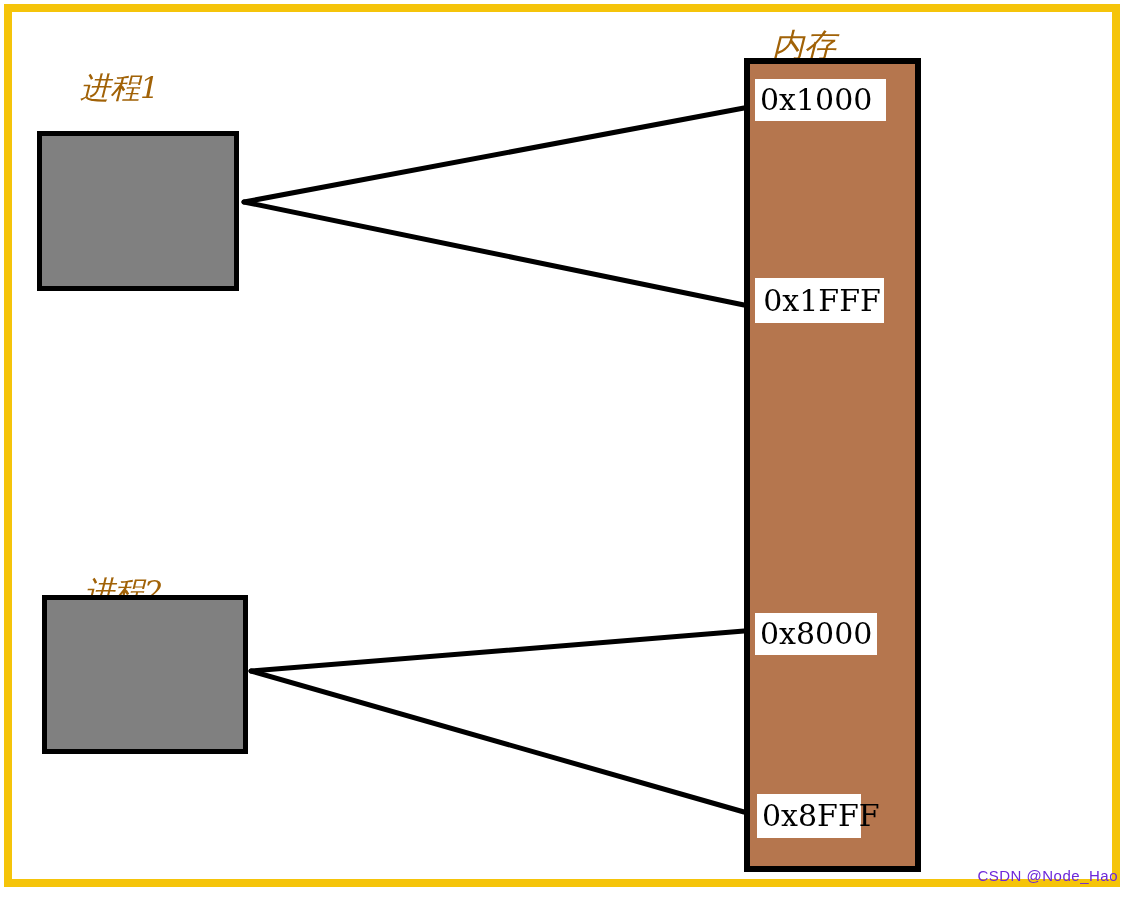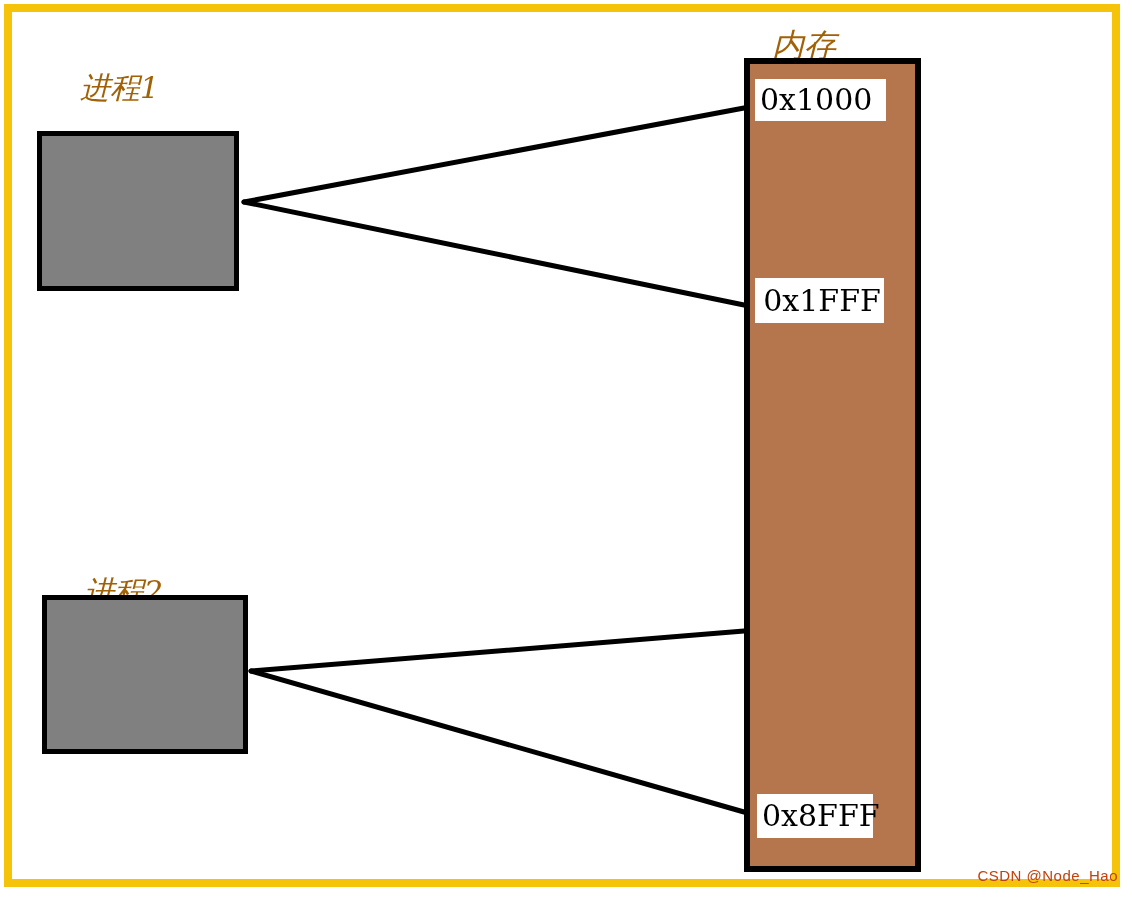--- a/index.html
+++ b/index.html
@@ -72,27 +72,27 @@
     font-size: 30px;
     line-height: 42px;
     height: 42px;
     padding-left: 5px;
     box-sizing: border-box;
     white-space: nowrap;
   }
   .addr-0 { left: 755px; top: 79px;  width: 131px; }
   .addr-1 { left: 755px; top: 278px; width: 129px; height: 45px; line-height: 45px; text-align: center; }
   .addr-2 { left: 755px; top: 613px; width: 122px; }
-  .addr-3 { left: 757px; top: 794px; width: 116px; height: 44px; line-height: 44px; }
+  .addr-3 { left: 757px; top: 794px; width: 104px; height: 44px; line-height: 44px; }
   .watermark {
     position: absolute;
     right: 14px;
     top: 867px;
     font-size: 15px;
-    color: #c2410c;
+    color: #6d28d9;
     font-family: "Liberation Sans", "DejaVu Sans", sans-serif;
     letter-spacing: 0.5px;
   }
 </style>
 </head>
 <body>
 
 <div class="canvas">
 
   <div class="frame"></div>
@@ -108,17 +108,18 @@
   <div class="proc-box process1-box"></div>
 
   <div class="proc-label process2-label">进程2</div>
   <div class="proc-box process2-box"></div>
 
   <div class="proc-label memory-label">内存</div>
   <div class="memory-box"></div>
 
   <div class="addr addr-0">0x1000</div>
   <div class="addr addr-1">0x1FFF</div>
+  <div class="addr addr-2">0x8000</div>
   <div class="addr addr-3">0x8FFF</div>
 
   <div class="watermark">CSDN @Node_Hao</div>
 
 </div>
 
 </body></html>

